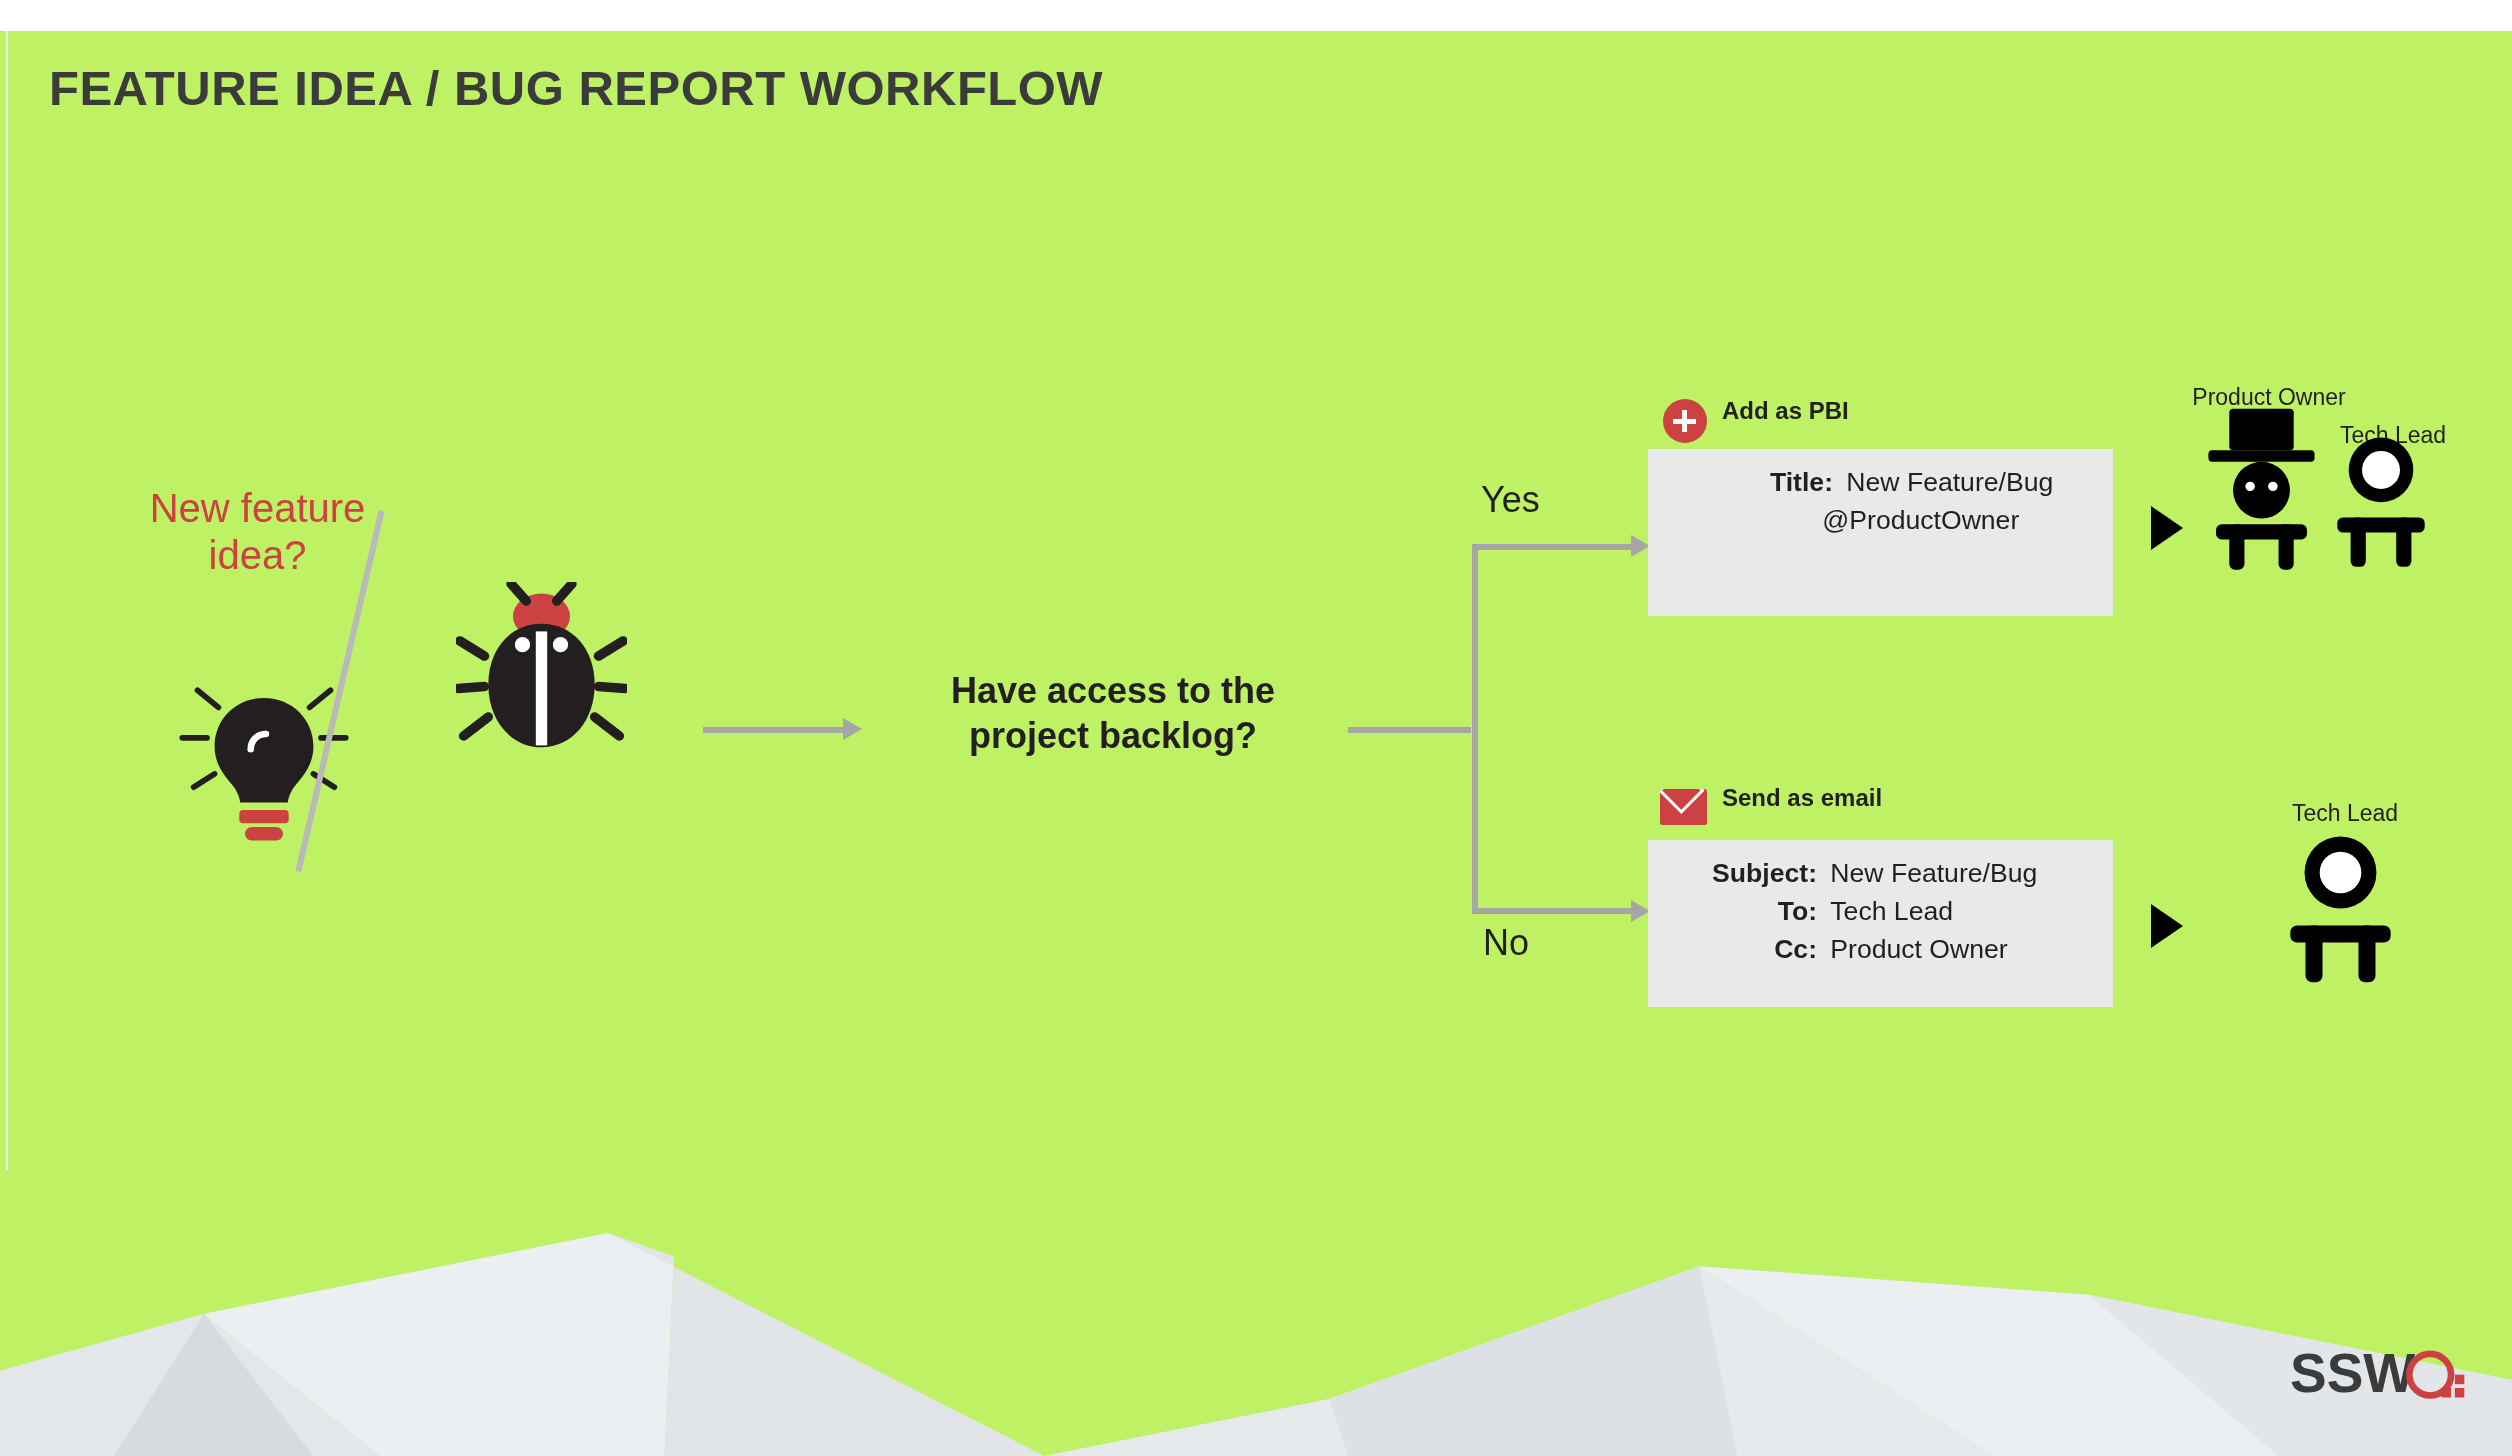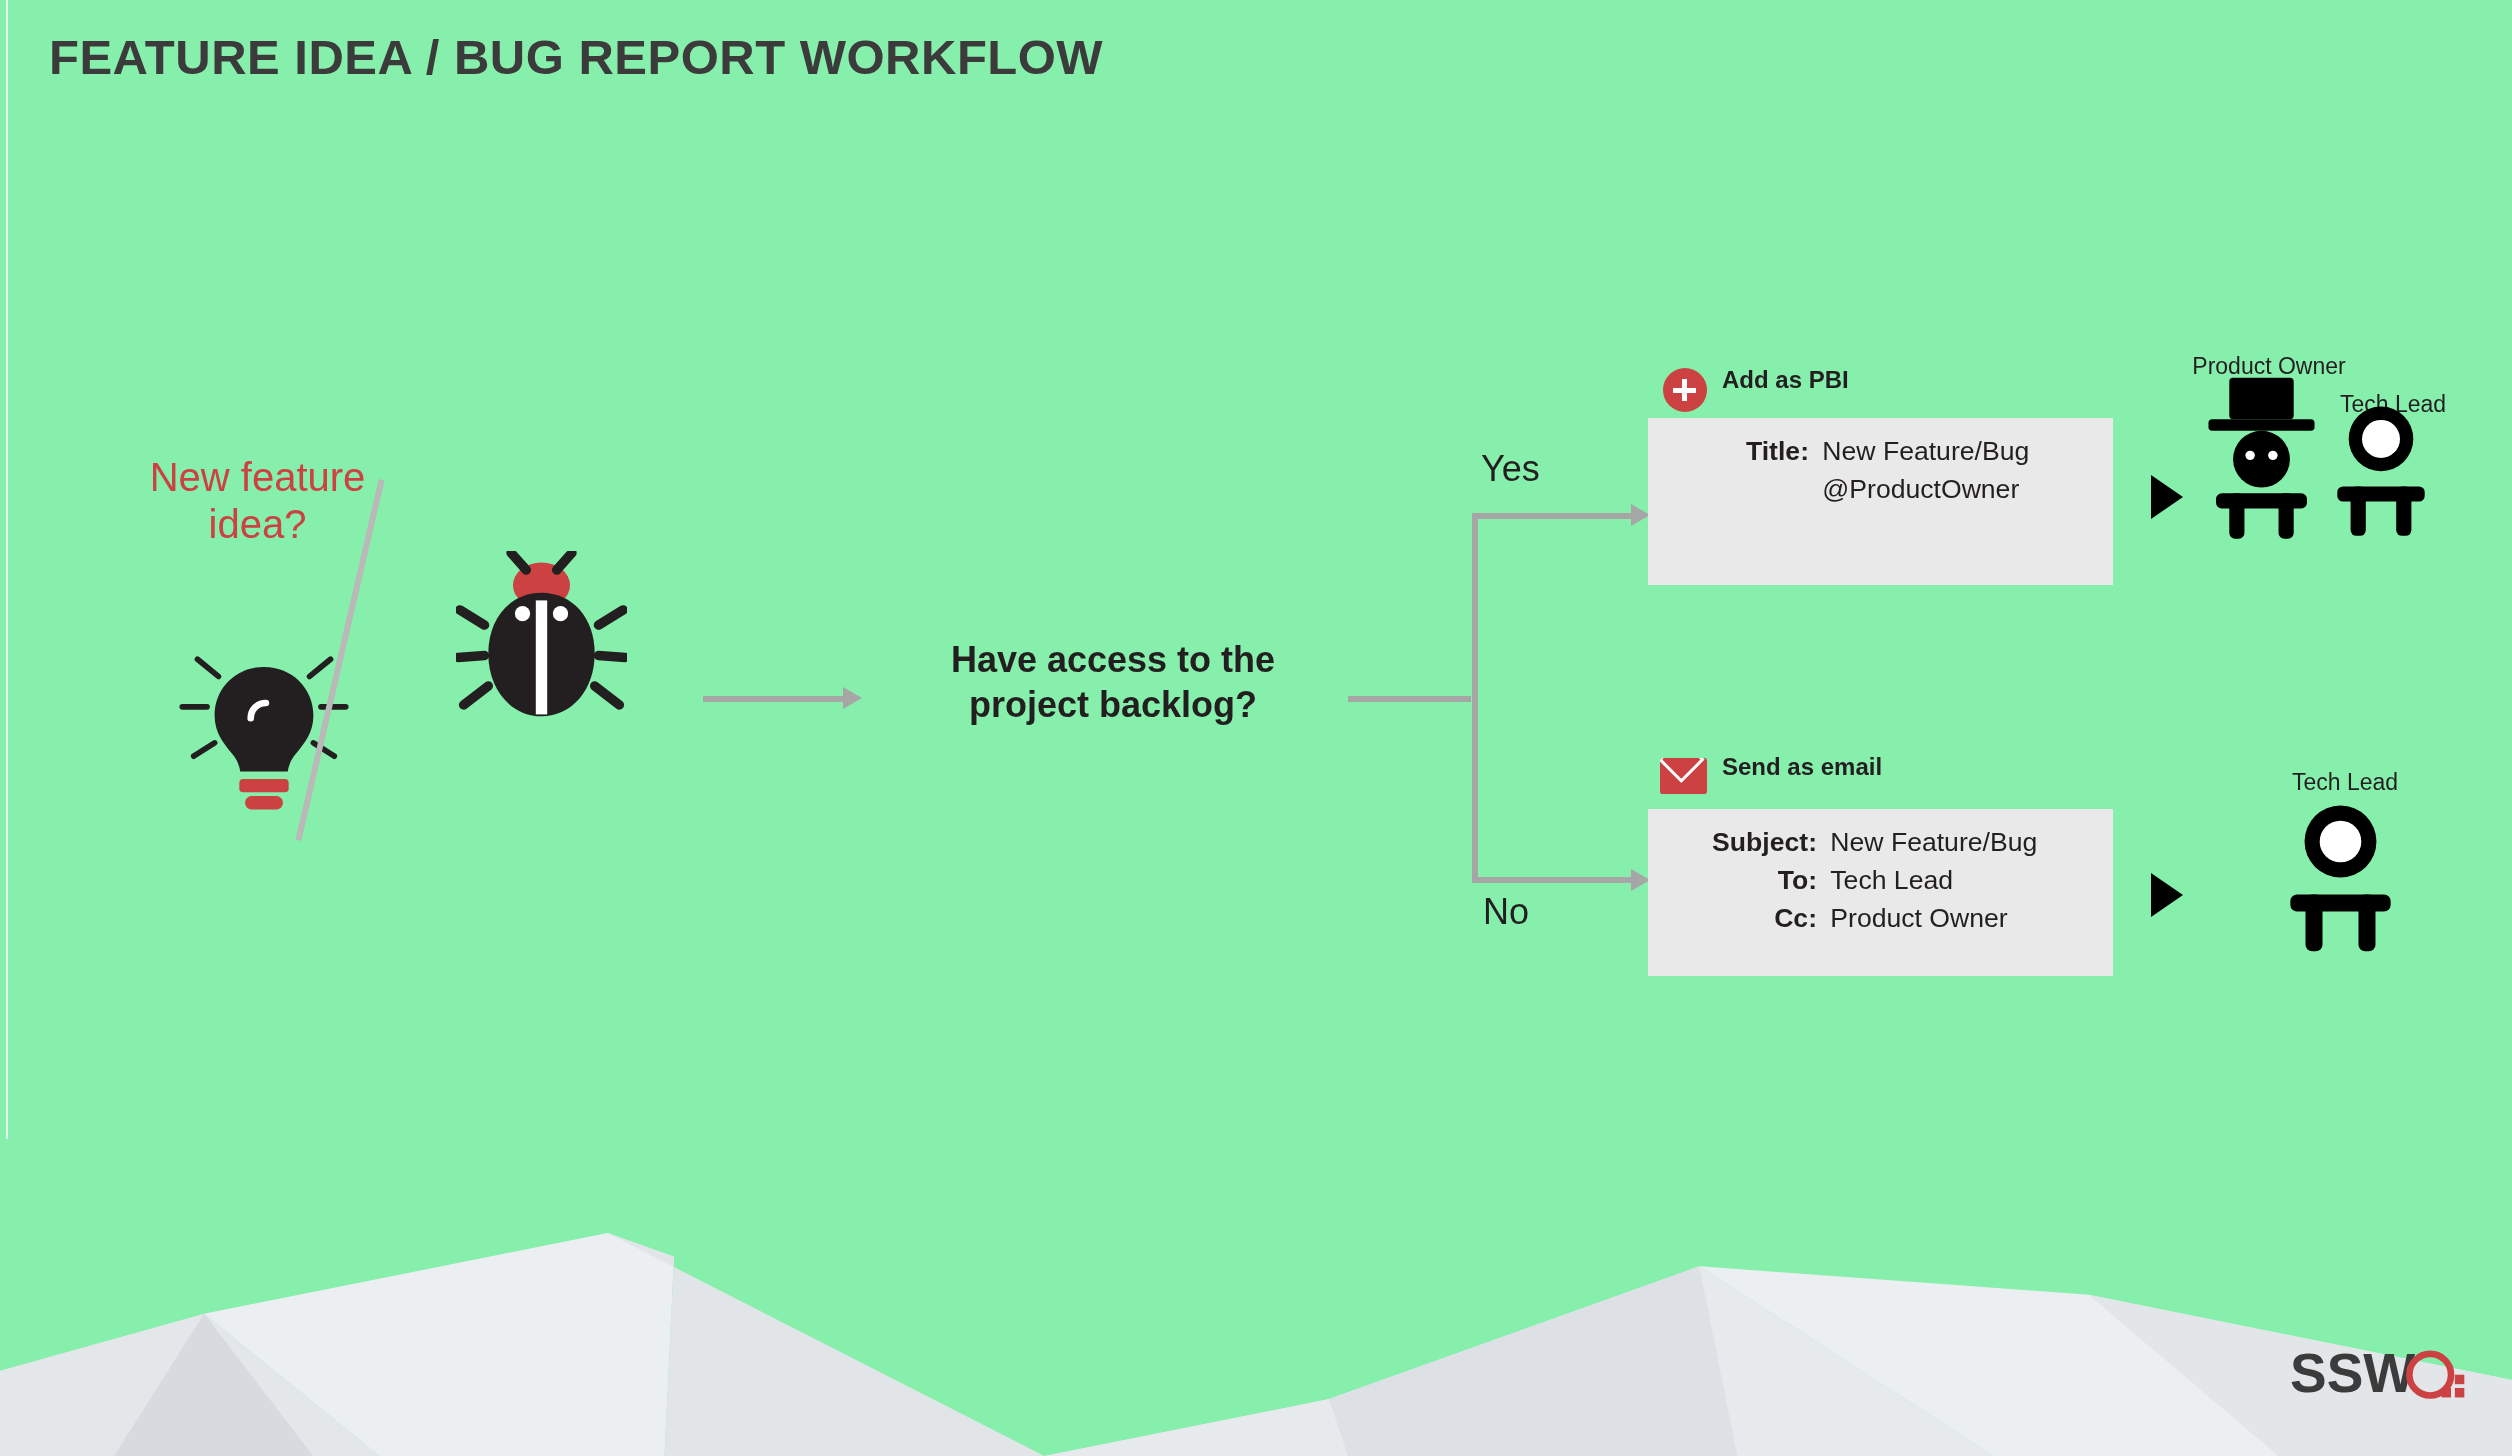--- a/index.html
+++ b/index.html
@@ -11,21 +11,22 @@
     width: 2512px;
     height: 1456px;
     position: relative;
     overflow: hidden;
     font-family: "Liberation Sans", sans-serif;
     color: #231f20;
   }
   .slide {
     position: absolute;
     inset: 0;
-    background: #86efac;
+    background: #bef264;
+    margin-top: 31px;
   }
   
   .left-rule {
     position: absolute;
     left: 5.7px;
     top: 0;
     width: 1.9px;
     height: 1139px;
     background: #eceff1;
   }
@@ -294,21 +295,21 @@
   <div class="conn" style="left:1472px; top:877px; width:161px; height:5.7px;"></div>
   <div class="arrow-head" style="left:1631px; top:869px;"></div>
   <div class="yesno" style="left:1483px; top:891px;">No</div>
 
   <div class="badge-plus" style="left:1663px; top:368px;"></div>
   <div class="card-title" style="left:1722px; top:366px;">Add as PBI</div>
 
   <div class="card" style="left:1648px; top:418px; width:465px; height:167px;">
     <div style="padding:15px 15px 0 0;">
       <div class="card-row">
-        <div class="k" style="width:161px;">Title:</div>
+        <div class="k" style="width:161px;padding-left:24px;">Title:</div>
         <div class="v">New Feature/Bug</div>
       </div>
       <div class="card-row">
         <div class="k" style="width:161px;"></div>
         <div class="v">@ProductOwner</div>
       </div>
     </div>
   </div>
 
   <div class="tri-right" style="left:2151px; top:475px;"></div>

